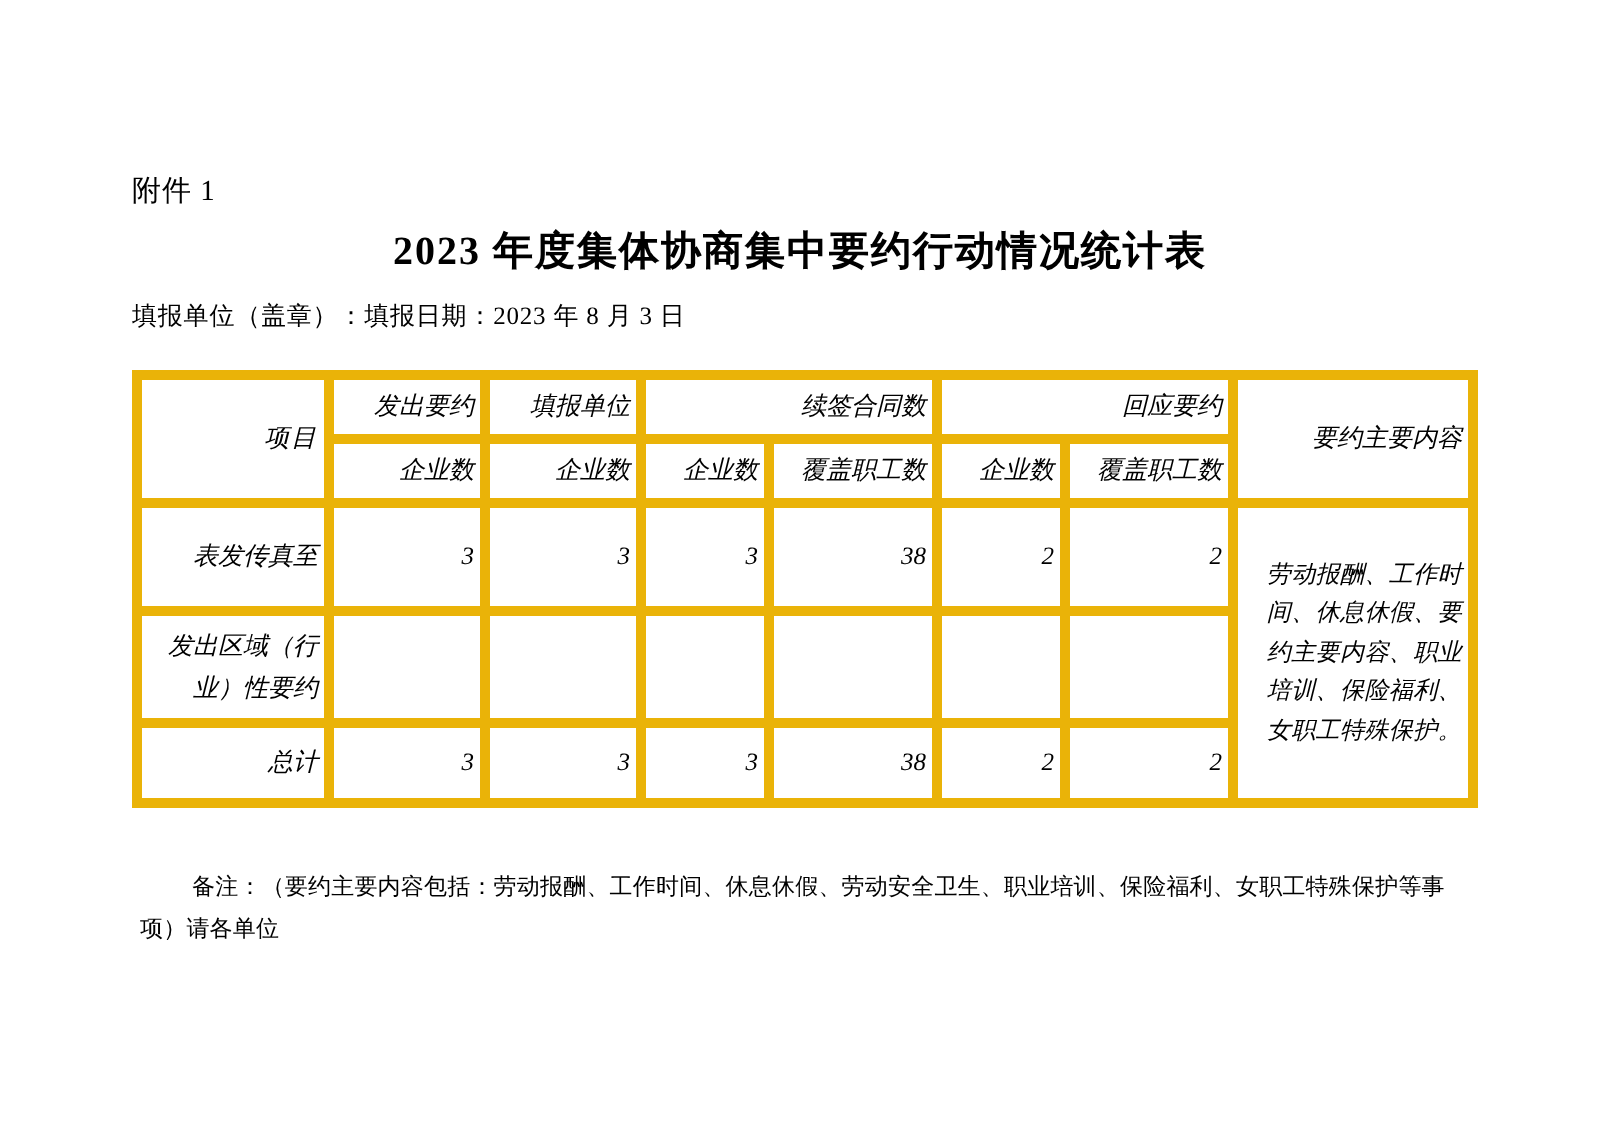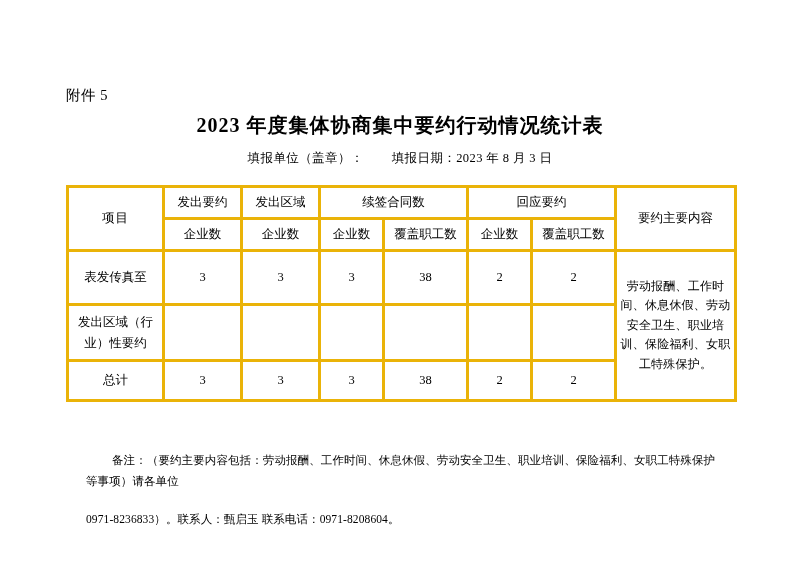--- a/index.html
+++ b/index.html
@@ -42,57 +42,57 @@
     letter-spacing: 1px;
   }
   .meta-row {
     position: absolute;
     left: 66px;
     right: 66px;
     top: 150px;
     font-size: 12.5px;
     color: #000;
     display: flex;
-    justify-content: center;
+    justify-content: flex-start;
     align-items: baseline;
   }
   .meta-left {
     display: flex;
     align-items: baseline;
     white-space: nowrap;
   }
   .meta-left .label { letter-spacing: 0.4px; }
   .meta-left .value {
     text-decoration: underline;
     text-underline-offset: 3px;
     letter-spacing: 0.4px;
   }
   .meta-right {
     white-space: nowrap;
     letter-spacing: 0.4px;
-    margin-left: 28px;
   }
 
   table.main-table {
     position: absolute;
     left: 66px;
     top: 185px;
     width: 668px;
     border-collapse: collapse;
     font-size: 12.5px;
     color: #000;
     table-layout: fixed;
   }
   table.main-table td,
   table.main-table th {
-    border: 3px solid #eab308;
-    text-align: center;
+    border: 5px solid #eab308;
+    text-align: right;
     vertical-align: middle;
     font-weight: normal;
     padding: 2px 3px;
+    font-style: italic;
   }
   .h-group { height: 32px; }
   .h-sub { height: 32px; }
   .row-tall { height: 54px; }
   .row-two { height: 56px; }
   .row-total { height: 40px; }
 
   .cell-item { letter-spacing: 1px; }
   .two-line { line-height: 1.65; }
   .content-cell {
@@ -107,28 +107,28 @@
     position: absolute;
     left: 70px;
     right: 66px;
     top: 434px;
     font-size: 11.5px;
     line-height: 1.85;
     color: #000;
     letter-spacing: 0.1px;
   }
   .notes .indent { display: inline-block; width: 26px; }
-  .notes p { margin: 16px; }
+  .notes p { margin: 0; }
 </style>
 </head>
 <body>
 
 <div class="page">
 
-  <div class="attachment-label">附件 5</div>
+  <div class="attachment-label">附件 1</div>
 
   <div class="doc-title">2023 年度集体协商集中要约行动情况统计表</div>
 
   <div class="meta-row">
     <div class="meta-left">
       <span class="label">填报单位（盖章）：</span>
     </div>
     <div class="meta-right">填报日期：2023 年 8 月 3 日</div>
   </div>
 
@@ -140,21 +140,21 @@
       <col style="width:64px">
       <col style="width:84px">
       <col style="width:64px">
       <col style="width:84px">
       <col style="width:120px">
     </colgroup>
     <tbody>
       <tr class="h-group">
         <td rowspan="2" class="cell-item">项目</td>
         <td>发出要约</td>
-        <td>发出区域</td>
+        <td>填报单位</td>
         <td colspan="2">续签合同数</td>
         <td colspan="2">回应要约</td>
         <td rowspan="2">要约主要内容</td>
       </tr>
       <tr class="h-sub">
         <td>企业数</td>
         <td>企业数</td>
         <td>企业数</td>
         <td>覆盖职工数</td>
         <td>企业数</td>
@@ -162,21 +162,21 @@
       </tr>
 
       <tr class="row-tall">
         <td>表发传真至</td>
         <td>3</td>
         <td>3</td>
         <td>3</td>
         <td>38</td>
         <td>2</td>
         <td>2</td>
-        <td rowspan="3" class="content-cell">劳动报酬、工作时间、休息休假、劳动安全卫生、职业培训、保险福利、女职工特殊保护。</td>
+        <td rowspan="3" class="content-cell">劳动报酬、工作时间、休息休假、要约主要内容、职业培训、保险福利、女职工特殊保护。</td>
       </tr>
 
       <tr class="row-two">
         <td class="two-line">
           <div>发出区域（行</div>
           <div>业）性要约</div>
         </td>
         <td></td>
         <td></td>
         <td></td>
@@ -192,16 +192,15 @@
         <td>3</td>
         <td>38</td>
         <td>2</td>
         <td>2</td>
       </tr>
     </tbody>
   </table>
 
   <div class="notes">
     <p><span class="indent"></span><span>备注：（要约主要内容包括：劳动报酬、工作时间、休息休假、劳动安全卫生、职业培训、保险福利、女职工特殊保护等事项）请各单位</span></p>
-    <p>0971-8236833）。联系人：甄启玉    联系电话：0971-8208604。</p>
   </div>
 
 </div>
 
 </body></html>

